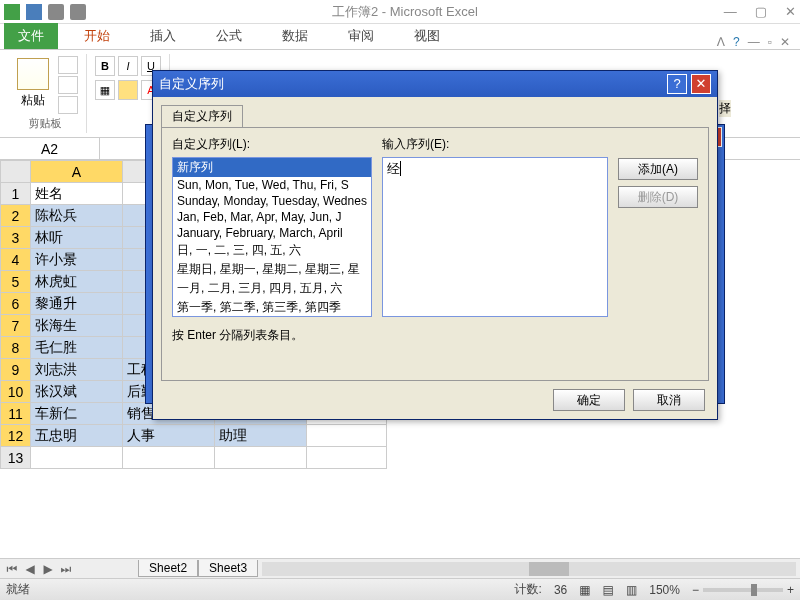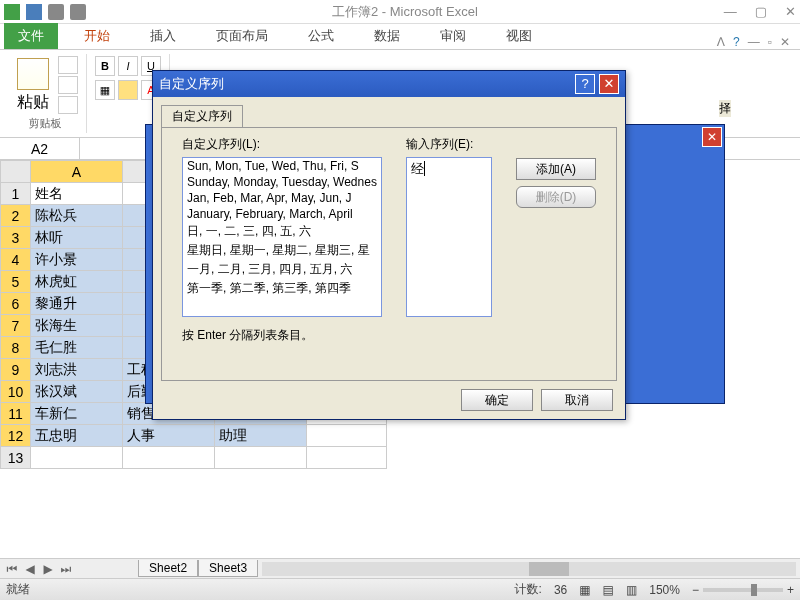--- a/index.html
+++ b/index.html
@@ -20,32 +20,32 @@
 .ribbon-tab { padding: 4px 14px; color: #444; font-size: 13px; cursor: pointer; }
 .ribbon-tab.file { background: #43a047; color: #fff; }
 .ribbon-tab.active { color: #c2410c; }
 .ribbon-right { margin-left: auto; display: flex; gap: 8px; padding-right: 10px; align-items: center; color: #888; }
 
 
 .ribbon-body { height: 88px; background: #fff; border-bottom: 1px solid #ccc; display: flex; padding: 4px; position: relative; }
 .ribbon-group { border-right: 1px solid #ddd; padding: 2px 8px; display: flex; flex-direction: column; }
 .clipboard-btn { width: 42px; text-align: center; }
 .clipboard-btn .paste-icon { width: 32px; height: 32px; background: linear-gradient(#fff,#ffe); border: 1px solid #c0a050; margin: 2px auto; }
-.clipboard-btn .label { font-size: 16px; }
+.clipboard-btn .label { font-size: 12px; }
 .mini-icons { display: flex; flex-direction: column; gap: 2px; margin-left: 4px; }
 .mini-icons span { width: 20px; height: 18px; border: 1px solid #ccc; }
 .font-group { padding: 2px 8px; }
 .font-row { display: flex; gap: 3px; margin-bottom: 4px; }
 .btn-s { width: 20px; height: 20px; border: 1px solid #ccc; display: inline-flex; align-items: center; justify-content: center; font-size: 11px; cursor: pointer; }
 
 .group-label { font-size: 11px; color: #666; text-align: center; margin-top: auto; }
 
 
 .formula-bar { height: 22px; border-bottom: 1px solid #ccc; display: flex; }
-.name-box { width: 80px; border-right: 1px solid #ccc; text-align: center; font-size: 14px; line-height: 22px; }
+.name-box { width: 100px; border-right: 1px solid #ccc; text-align: center; font-size: 14px; line-height: 22px; }
 
 
 .sheet-area { position: relative; height: 370px; overflow: hidden; }
 table.sheet { border-collapse: collapse; }
 .sheet th, .sheet td { border: 1px solid #ccc; height: 22px; font-size: 14px; text-align: left; padding: 0 4px; }
 .sheet .corner { width: 30px; background: #e8e8e8; }
 .sheet .colh { background: #e8e8e8; text-align: center; font-weight: normal; }
 .sheet .colh.A { width: 92px; background: #ffd966; }
 .sheet .colh.B, .sheet .colh.C { width: 92px; }
 .sheet .colh.D { width: 80px; }
@@ -64,40 +64,40 @@
 .sheet-tabs .scroll .thumb { position: absolute; left: 50%; width: 40px; height: 14px; background: #bbb; }
 
 
 .status-bar { position: absolute; bottom: 0; left: 0; right: 0; height: 22px; background: linear-gradient(#f0f0f0,#e0e0e0); border-top: 1px solid #ccc; display: flex; align-items: center; padding: 0 6px; font-size: 12px; color: #444; gap: 12px; }
 .status-bar .spacer { flex: 1; }
 .zoom { display: flex; align-items: center; gap: 4px; }
 .zoom .slider { width: 80px; height: 4px; background: #ccc; position: relative; }
 .zoom .slider .t { position: absolute; left: 60%; top: -4px; width: 6px; height: 12px; background: #888; }
 
 
-.dialog { position: absolute; left: 152px; top: 70px; width: 474px; height: 350px; background: #ece9d8; border: 1px solid #0a246a; box-shadow: 2px 2px 6px rgba(0,0,0,0.3); }
+.dialog { position: absolute; left: 152px; top: 70px; width: 566px; height: 350px; background: #ece9d8; border: 1px solid #0a246a; box-shadow: 2px 2px 6px rgba(0,0,0,0.3); }
 .dialog .titlebar2 { height: 26px; background: linear-gradient(#3b6ed5,#2b5bc0); color: #fff; display: flex; align-items: center; padding: 0 6px; font-size: 13px; }
 .dialog .titlebar2 .sp { flex: 1; }
 .dialog .titlebar2 .wbtn { width: 20px; height: 20px; background: #d04030; border: 1px solid #fff; margin-left: 4px; text-align: center; line-height: 18px; cursor: pointer; }
 .dialog .titlebar2 .wbtn.help { background: #3b6ed5; }
 .dialog .body { padding: 8px; height: calc(100% - 26px); display: flex; flex-direction: column; }
 .dialog .tab-strip { height: 22px; }
 .dialog .tab-strip .dtab { display: inline-block; border: 1px solid #999; border-bottom: none; padding: 2px 10px; background: #ece9d8; font-size: 12px; }
-.dialog .panel { flex: 1; border: 1px solid #999; background: #ece9d8; padding: 8px 20px; display: flex; gap: 24px; }
+.dialog .panel { flex: 1; border: 1px solid #999; background: #ece9d8; padding: 8px 10px; display: flex; gap: 10px; }
 .dialog .col1 { width: 200px; }
 .dialog .col2 { flex: 1; }
 .dialog .col3 { width: 80px; display: flex; flex-direction: column; gap: 6px; }
 .dialog label { font-size: 12px; display: block; margin-bottom: 4px; }
 .listbox { border: 1px solid #7a96df; background: #fff; height: 160px; overflow: hidden; font-family: SimSun, serif; font-size: 12px; }
 .listbox .item { padding: 1px 4px; white-space: nowrap; overflow: hidden; }
 .listbox .item.sel { background: #316ac5; color: #fff; }
 .textarea { border: 1px solid #7a96df; background: #fff; height: 160px; padding: 2px 4px; font-size: 13px; }
 .hint { font-size: 12px; margin-top: 10px; }
 .dlg-btn { height: 22px; border: 1px solid #888; background: linear-gradient(#fff,#ddd); font-size: 12px; cursor: pointer; }
-.dlg-btn:disabled { color: #999; border-radius: 6px; }
+.dlg-btn:disabled { color: #999; }
 .dialog .footer { display: flex; justify-content: flex-end; gap: 8px; padding: 8px 4px 0; align-items: flex-end; }
 .dialog .footer .dlg-btn { width: 72px; }
 
 
 .dialog-behind { position: absolute; left: 145px; top: 124px; width: 580px; height: 280px; background: #3b6ed5; border: 1px solid #0a246a; }
 .dialog-behind .corner-x { position: absolute; right: 2px; top: 2px; width: 20px; height: 20px; background: #d04030; border: 1px solid #fff; color:#fff; text-align:center; line-height:18px; }
 .truncated-label { position: absolute; left: 719px; top: 100px; font-size: 12px; background:#ece9d8; }
 </style>
 </head>
 <body>
@@ -114,21 +114,20 @@
     <span>—</span>
     <span>▢</span>
     <span>✕</span>
   </div>
 </div>
 
 <div class="ribbon-tabs">
   <div class="ribbon-tab file">文件</div>
   <div class="ribbon-tab active">开始</div>
   <div class="ribbon-tab">插入</div>
-  <div class="ribbon-tab">页面布局</div>
   <div class="ribbon-tab">公式</div>
   <div class="ribbon-tab">数据</div>
   <div class="ribbon-tab">审阅</div>
   <div class="ribbon-tab">视图</div>
   <div class="ribbon-right">
     <span>ᐱ</span>
     <span style="color:#2a7ab0">?</span>
     <span>—</span>
     <span>▫</span>
     <span>✕</span>
@@ -294,20 +293,21 @@
     <span class="wbtn">✕</span>
   </div>
   <div class="body">
     <div class="tab-strip">
       <span class="dtab">自定义序列</span>
     </div>
     <div class="panel">
       <div class="col1">
         <label>自定义序列(L):</label>
         <div class="listbox" id="listbox">
+            <div class="item sel">新序列</div>
             <div class="item">Sun, Mon, Tue, Wed, Thu, Fri, S</div>
             <div class="item">Sunday, Monday, Tuesday, Wednes</div>
             <div class="item">Jan, Feb, Mar, Apr, May, Jun, J</div>
             <div class="item">January, February, March, April</div>
             <div class="item">日, 一, 二, 三, 四, 五, 六</div>
             <div class="item">星期日, 星期一, 星期二, 星期三, 星</div>
             <div class="item">一月, 二月, 三月, 四月, 五月, 六</div>
             <div class="item">第一季, 第二季, 第三季, 第四季</div>
           </div>
         <div class="hint">按 Enter 分隔列表条目。</div>

